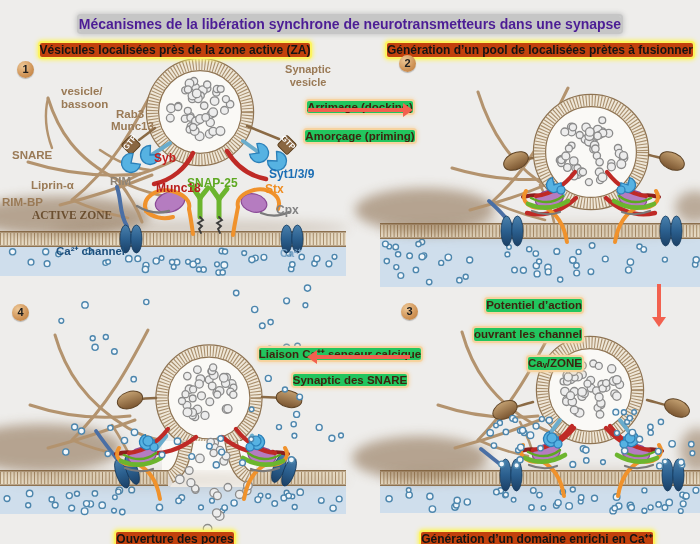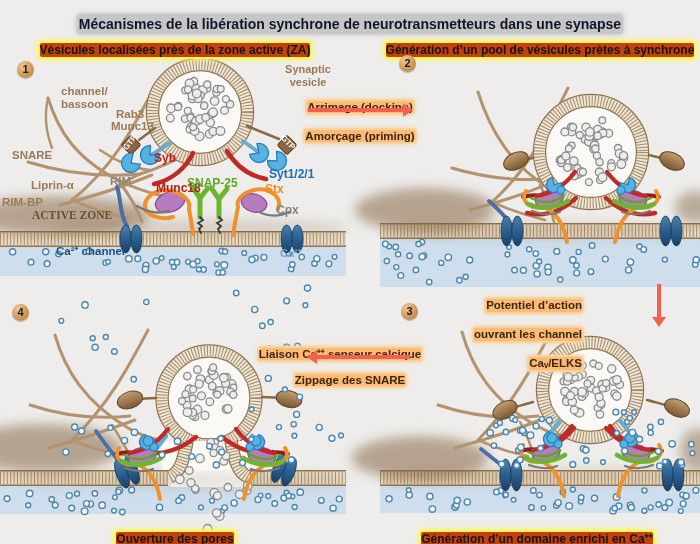--- a/index.html
+++ b/index.html
@@ -7,21 +7,21 @@
   #art{position:absolute;left:0;top:0;}
   .lbl{position:absolute;font-weight:bold;line-height:1.15;white-space:pre-line;}
   .ctr{text-align:center;}
   .rgt{text-align:right;}
   .badge{position:absolute;width:17px;height:17px;border-radius:50%;
     background:radial-gradient(circle at 35% 30%,#eec897,#cf9356 60%,#b97c3e);
     color:#1d1d1d;font-size:11px;font-weight:bold;text-align:center;line-height:17px;
     box-shadow:0 1px 1px rgba(0,0,0,.25);}
   .hl-gray{background:#c6c6c6;box-shadow:0 0 0 2px #c6c6c6,0 0 5px 3px #c6c6c6;border-radius:2px;}
   .hl-yellow{background:#c2410c;box-shadow:0 0 0 2px #fdf45f,0 0 4px 3px #fdf45f;border-radius:2px;}
-  .hl-peach{background:#fdba74;box-shadow:0 0 0 2px #f6d3a0,0 0 4px 2px #f6d3a0;border-radius:2px;color:#3c250e;}
+  .hl-peach{background:#22c55e;box-shadow:0 0 0 2px #f6d3a0,0 0 4px 2px #f6d3a0;border-radius:2px;color:#3c250e;}
   .arr{position:absolute;background:#f2614f;}
   .arr-r::after{content:"";position:absolute;right:-9px;top:50%;margin-top:-7px;
     border-left:10px solid #f2614f;border-top:7px solid transparent;border-bottom:7px solid transparent;}
   .arr-l::before{content:"";position:absolute;left:-9px;top:50%;margin-top:-7px;
     border-right:10px solid #f2614f;border-top:7px solid transparent;border-bottom:7px solid transparent;}
   .arr-d::after{content:"";position:absolute;left:50%;bottom:-9px;margin-left:-7px;
     border-top:10px solid #f2614f;border-left:7px solid transparent;border-right:7px solid transparent;}
   .step-line{margin-bottom:3px;}
 </style>
 </head>
@@ -772,80 +772,80 @@
         <circle cx="242.5" cy="462.7" r="2.9" fill="#f2f7fb" stroke="#4d86ad" stroke-width="1.4"></circle>
         <circle cx="209.4" cy="446.2" r="2.8" fill="#f2f7fb" stroke="#4d86ad" stroke-width="1.4"></circle>
         <circle cx="162.0" cy="454.8" r="2.9" fill="#f2f7fb" stroke="#4d86ad" stroke-width="1.4"></circle>
         <circle cx="177.5" cy="441.2" r="3.2" fill="#f2f7fb" stroke="#4d86ad" stroke-width="1.4"></circle>
         <circle cx="221.7" cy="452.1" r="3.0" fill="#f2f7fb" stroke="#4d86ad" stroke-width="1.4"></circle>
         <circle cx="191.7" cy="456.5" r="2.9" fill="#f2f7fb" stroke="#4d86ad" stroke-width="1.4"></circle>
         <circle cx="220.7" cy="438.6" r="2.8" fill="#f2f7fb" stroke="#4d86ad" stroke-width="1.4"></circle>
       </g>
     </svg>
 
-  <div class="lbl ctr" style="left:0;right:0;top:6;font-size:14px;color:#0f172a;">
+  <div class="lbl ctr" style="left:0;right:0;top:6;font-size:14px;color:#4c1d95;">
     <span class="hl-gray">Mécanismes de la libération synchrone de neurotransmetteurs dans une synapse</span>
   </div>
 
   <div class="lbl ctr" style="left:0;width:350px;top:30px;font-size:12px;color:#141414;">
     <span class="hl-yellow">Vésicules localisées près de la zone active (ZA)</span>
   </div>
   <div class="lbl ctr" style="left:380px;width:320px;top:30px;font-size:12px;color:#141414;">
-    <span class="hl-yellow">Génération d’un pool de vésicules prètes à synchrone</span>
+    <span class="hl-yellow">Génération d’un pool de localisées prètes à fusionner</span>
   </div>
 
   <div class="badge" style="left:17px;top:61px;">1</div>
   <div class="badge" style="left:399px;top:55px;">2</div>
   <div class="badge" style="left:401px;top:303px;">3</div>
   <div class="badge" style="left:12px;top:304px;">4</div>
 
   <div class="lbl ctr" style="left:295px;width:130px;top:88px;font-size:11.5px;">
     <span class="hl-peach">Arrimage (docking)</span>
   </div>
   <div class="arr arr-r" style="left:308px;top:108px;width:96px;height:4px;"></div>
   <div class="lbl ctr" style="left:295px;width:130px;top:117px;font-size:11.5px;">
     <span class="hl-peach">Amorçage (priming)</span>
   </div>
 
   <div class="lbl rgt" style="left:430px;width:152px;top:286px;font-size:11.5px;line-height:13px;">
     <span class="hl-peach step-line" style="display:inline-block;">Potentiel d’action</span><br>
     <span class="hl-peach step-line" style="display:inline-block;">ouvrant les channel</span><br>
-    <span class="hl-peach" style="display:inline-block;">Caᵥ/ELKS</span>
+    <span class="hl-peach" style="display:inline-block;">Caᵥ/ZONE</span>
   </div>
   <div class="arr arr-d" style="left:657px;top:284px;width:4px;height:34px;"></div>
 
   <div class="lbl ctr" style="left:240px;width:200px;top:335px;font-size:11.5px;">
     <span class="hl-peach">Liaison Ca⁺⁺ senseur calcique</span>
   </div>
   <div class="arr arr-l" style="left:316px;top:355px;width:94px;height:4px;"></div>
   <div class="lbl ctr" style="left:250px;width:200px;top:361px;font-size:11.5px;">
-    <span class="hl-peach">Zippage des SNARE</span>
+    <span class="hl-peach">Synaptic des SNARE</span>
   </div>
 
   <div class="lbl ctr" style="left:0;width:350px;top:519px;font-size:12px;color:#141414;">
     <span class="hl-yellow">Ouverture des pores</span>
   </div>
   <div class="lbl ctr" style="left:387px;width:300px;top:519px;font-size:12px;color:#141414;">
     <span class="hl-yellow">Génération d’un domaine enrichi en Ca⁺⁺</span>
   </div>
 
   <div class="lbl ctr" style="left:252px;width:56px;top:63px;color:#9a7a56;font-size:11px;margin-left:28px;">Synaptic
 vesicle</div>
-  <div class="lbl" style="left:61px;top:85px;color:#9a7a56;font-size:11.5px;">channel/
+  <div class="lbl" style="left:61px;top:85px;color:#9a7a56;font-size:11.5px;">vesicle/
 bassoon</div>
   <div class="lbl" style="left:64px;top:120px;color:#9a7a56;font-size:11.5px;padding-left:47px;">Munc13</div>
   <div class="lbl" style="left:12px;top:149px;color:#9a7a56;font-size:11.5px;">SNARE</div>
   <div class="lbl" style="left:31px;top:179px;color:#9a7a56;font-size:11.5px;">Liprin-α</div>
   <div class="lbl" style="left:2px;top:196px;color:#9a7a56;font-size:11.5px;">RIM-BP</div>
   <div class="lbl" style="left:32px;top:209px;color:#6b4f30;font-size:11.5px;font-family:Liberation Serif, serif;">ACTIVE ZONE</div>
   <div class="lbl" style="left:110px;top:175px;color:#8d8375;font-size:11.5px;">RIM</div>
   <div class="lbl" style="left:116px;top:108px;color:#9a7a56;font-size:11.5px;">Rab3</div>
   <div class="lbl ctr" style="left:119px;top:138px;width:22px;color:#fff;font-size:8px;transform:rotate(-52deg);">GTP</div>
   <div class="lbl ctr" style="left:277px;top:138px;width:22px;color:#fff;font-size:8px;transform:rotate(46deg);">GTP</div>
   <div class="lbl" style="left:154px;top:152px;color:#c4201e;font-size:12px;">Syb</div>
-  <div class="lbl" style="left:269px;top:168px;color:#1c6eb4;font-size:12px;">Syt1/2/1</div>
+  <div class="lbl" style="left:269px;top:168px;color:#1c6eb4;font-size:12px;">Syt1/3/9</div>
   <div class="lbl" style="left:156px;top:182px;color:#b91c1c;font-size:12px;">Munc18</div>
   <div class="lbl" style="left:187px;top:177px;color:#5da821;font-size:12px;">SNAP-25</div>
   <div class="lbl" style="left:265px;top:183px;color:#ef8c1f;font-size:12px;">Stx</div>
   <div class="lbl" style="left:276px;top:204px;color:#828282;font-size:12px;">Cpx</div>
   <div class="lbl" style="left:56px;top:245px;color:#1d4f7c;font-size:11.5px;">Ca²⁺ channel</div>
   <div class="lbl" style="left:246px;top:247px;color:#79a3c6;font-size:11px;padding-left:34px;">Ca²⁺</div>
 </div>
 
 </body></html>

